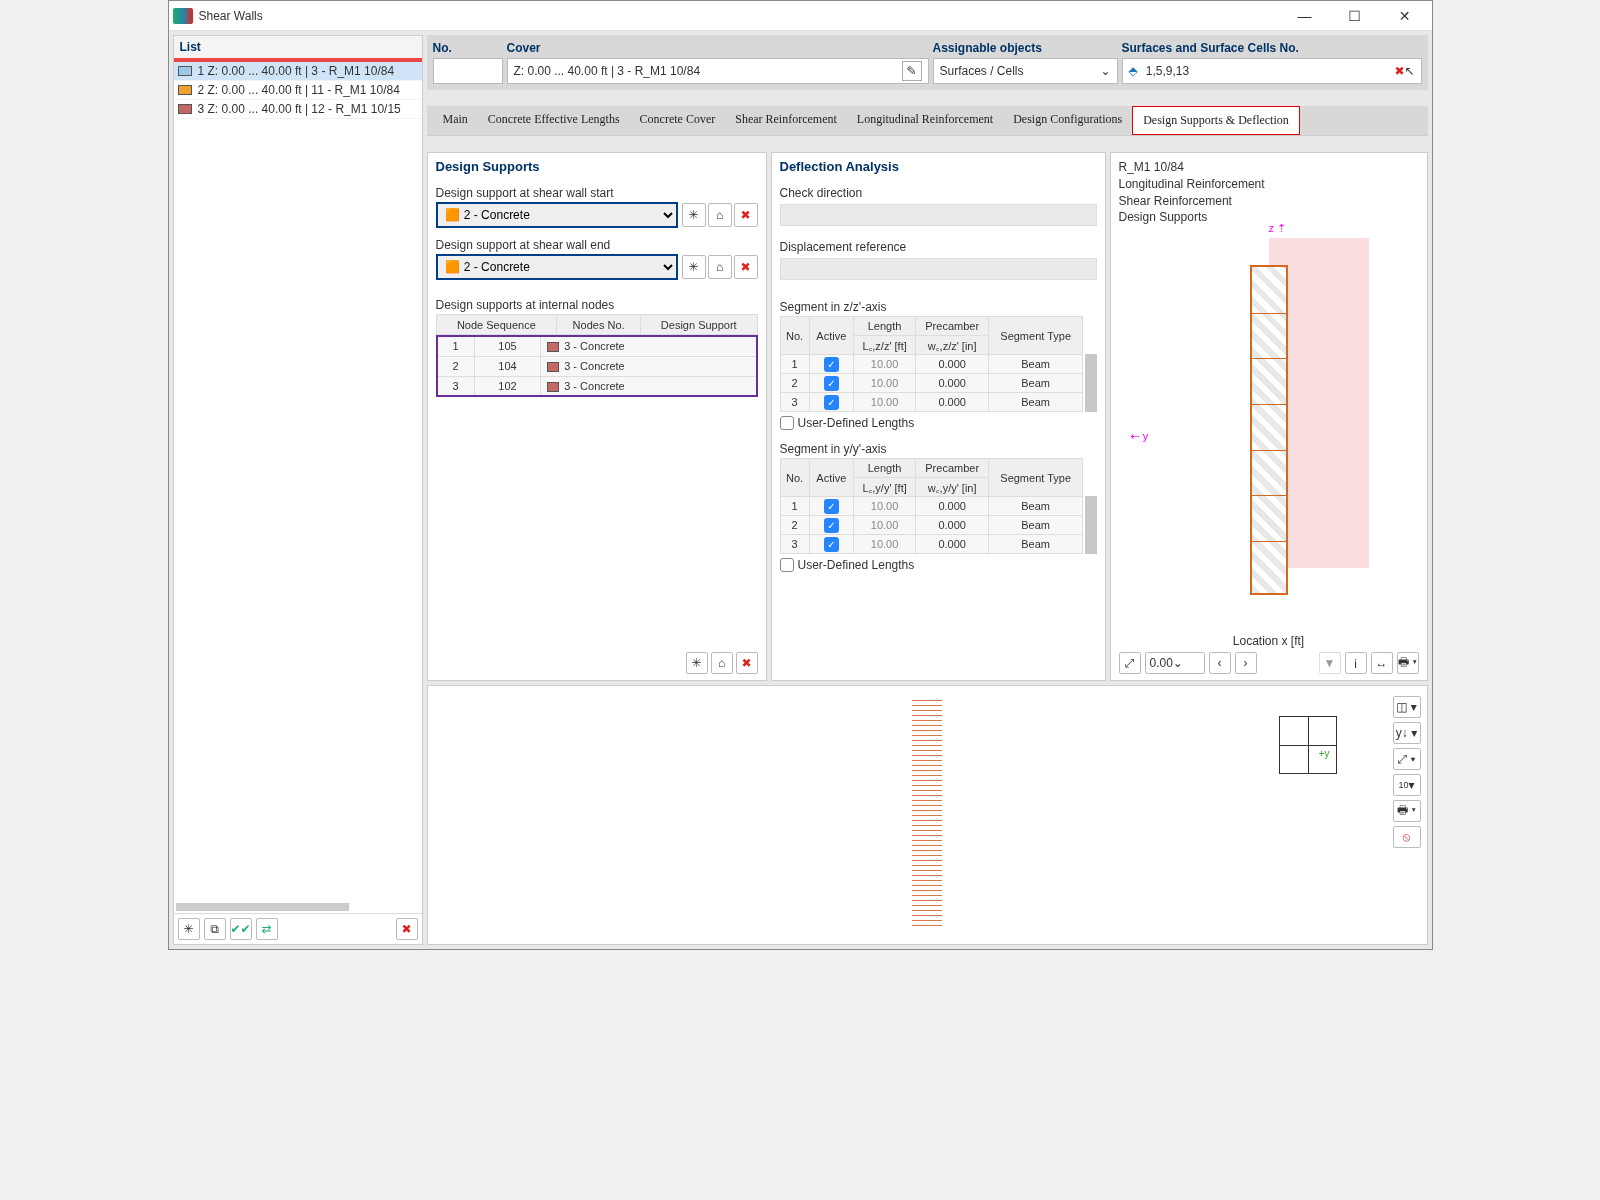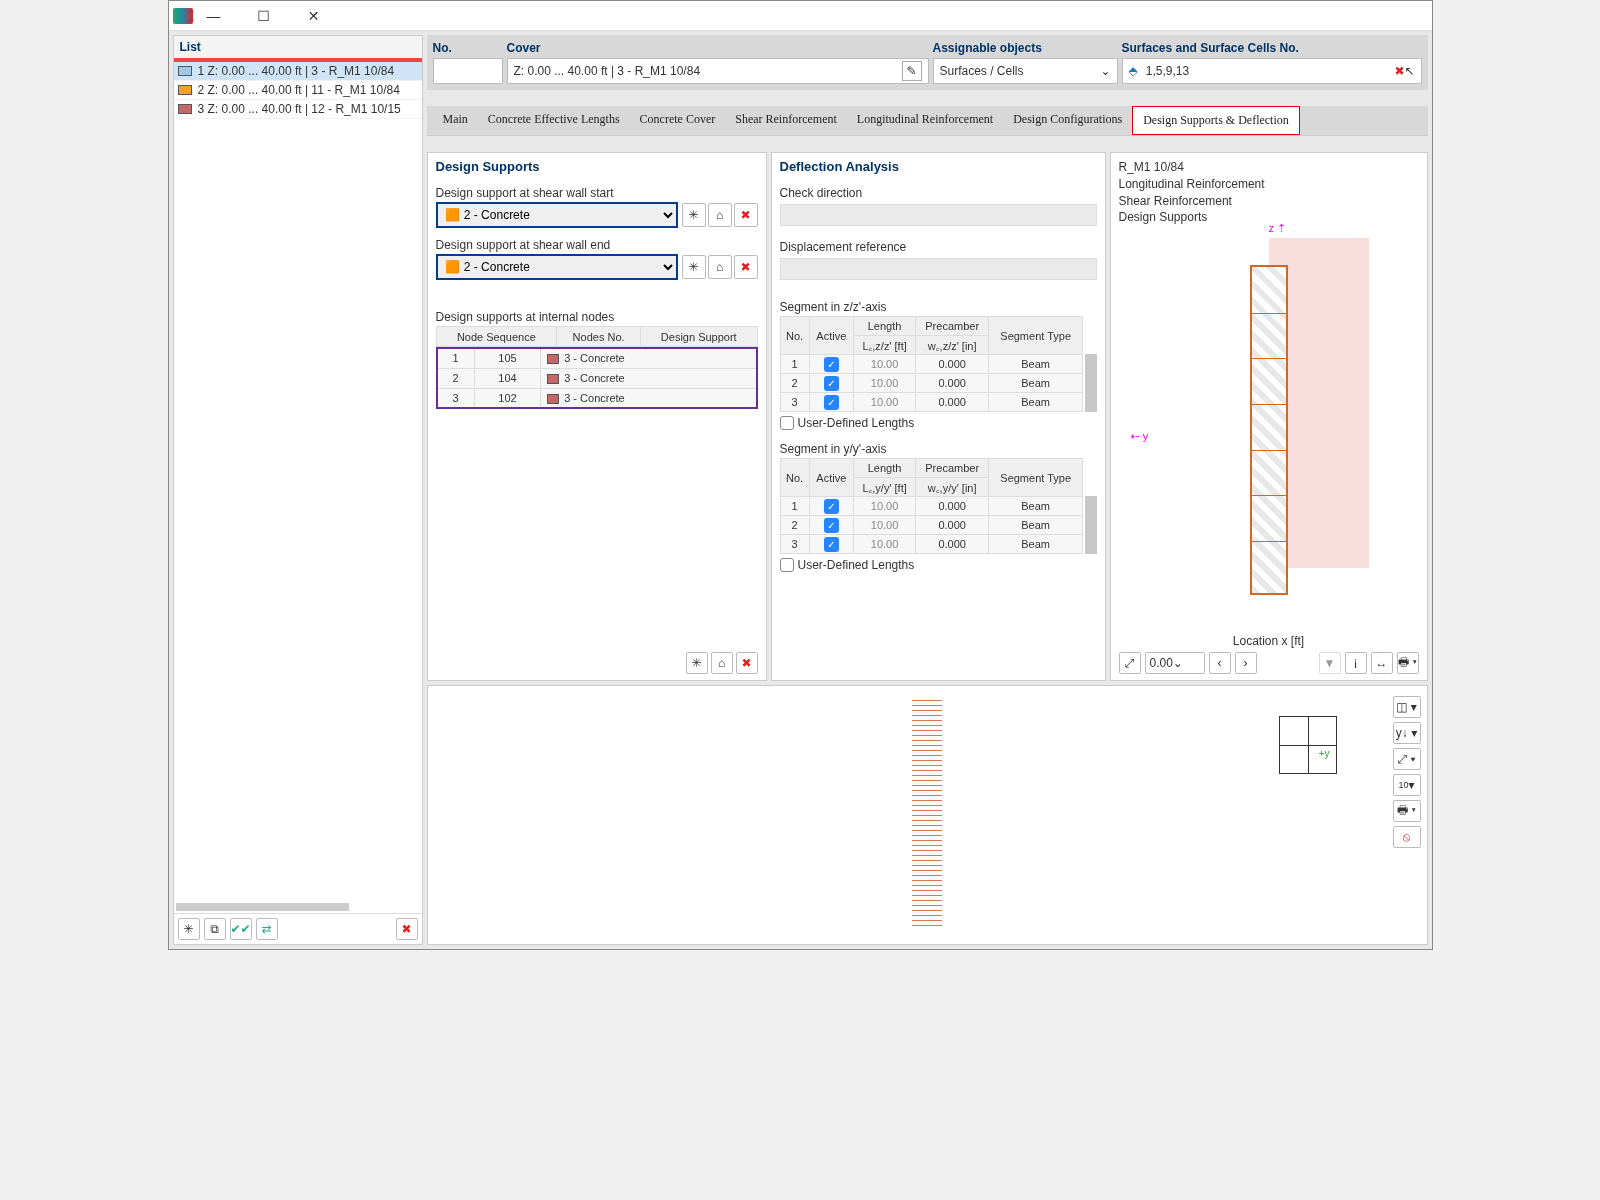--- a/index.html
+++ b/index.html
@@ -82,20 +82,21 @@
 .ds-tbbtns { display:flex; gap:3px; justify-content:flex-end; margin-top:auto;}
 .panel.ds .fill { flex:1;}
 .surf .tag { color:#1f77b4; margin-right:4px;}
 </style>
 </head>
 <body>
 
 <div class="window">
   <div class="titlebar">
     <div class="icon"></div>
+    <div class="title">Shear Walls</div>
     <div class="ctrls">
       <div class="ctrl">—</div>
       <div class="ctrl">☐</div>
       <div class="ctrl">✕</div>
     </div>
   </div>
 
   <div class="body">
 
     <div class="leftcol">
@@ -192,21 +193,21 @@
               <option>🟧  2 - Concrete</option>
             </select>
             <div class="combo-btns">
               <div class="tb-btn">✳</div>
               <div class="tb-btn">⌂</div>
               <div class="tb-btn">
                     <span style="color:#d22">✖</span>
                   </div>
             </div>
           </div>
-          <div class="subl" style="margin-top:24px">Design supports at internal nodes</div>
+          <div class="subl" style="margin-top:12px">Design supports at internal nodes</div>
           <table class="tbl">
             <tbody>
                   <tr>
                     <th>Node Sequence</th>
                     <th>Nodes No.</th>
                     <th>Design Support</th>
                   </tr>
           </tbody>
               </table>
           <table class="tbl hl">

